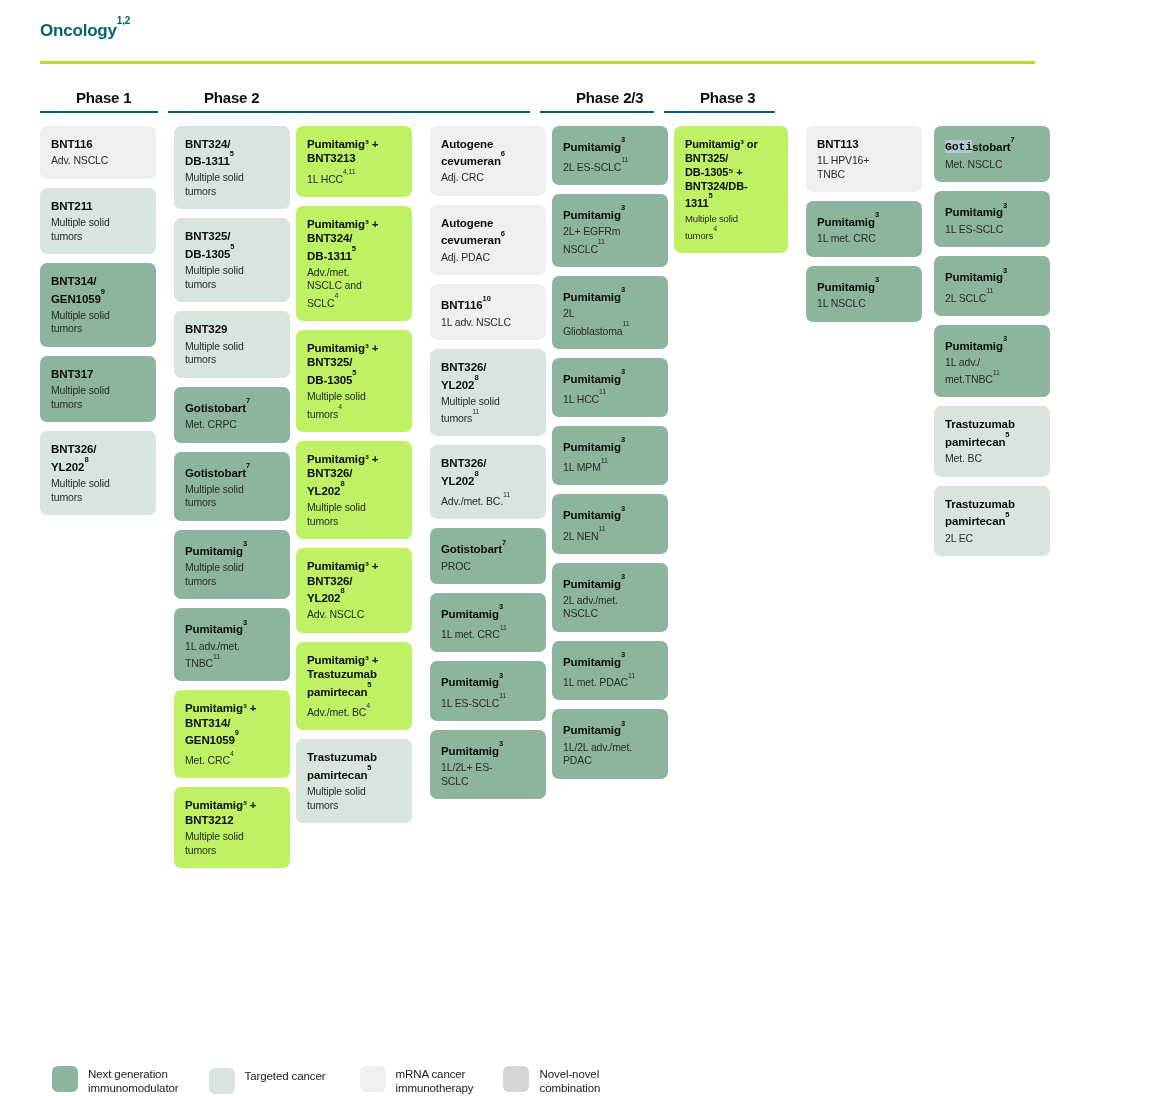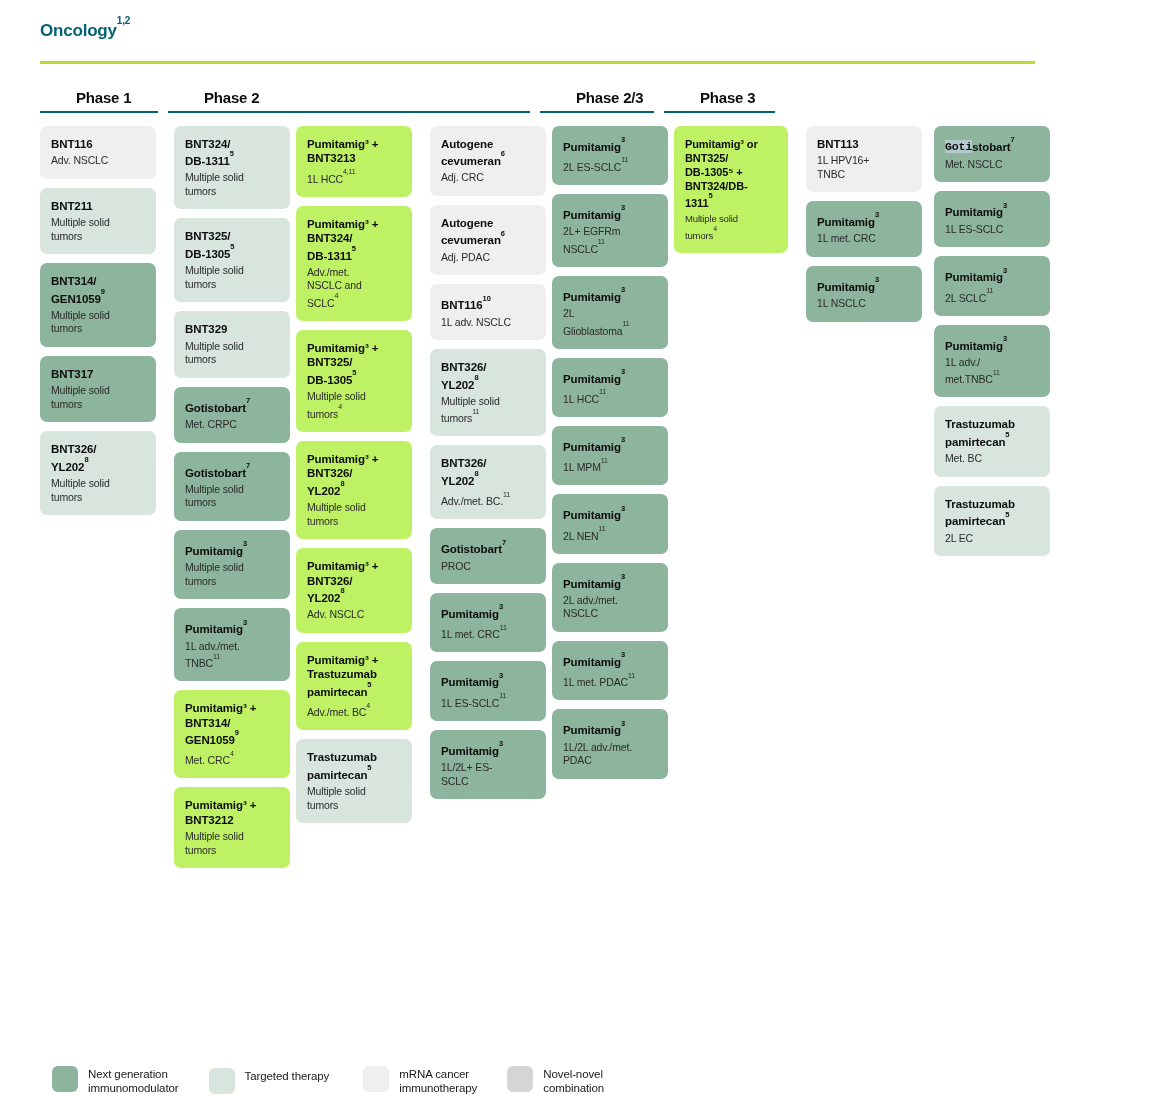--- a/index.html
+++ b/index.html
@@ -429,21 +429,21 @@
   </div>
 
   <div class="legend">
       <div class="legend-item li-1">
         <span class="legend-swatch" style="background: rgb(141, 180, 156);"></span>
         <span class="legend-text">Next generation
 immunomodulator</span>
       </div>
       <div class="legend-item li-2">
         <span class="legend-swatch" style="background: rgb(215, 229, 220);"></span>
-        <span class="legend-text">Targeted therapy</span>
+        <span class="legend-text">Targeted cancer</span>
       </div>
       <div class="legend-item li-3">
         <span class="legend-swatch" style="background: rgb(239, 239, 239);"></span>
         <span class="legend-text">mRNA cancer
 immunotherapy</span>
       </div>
       <div class="legend-item li-4">
         <span class="legend-swatch" style="background: rgb(213, 213, 213);"></span>
         <span class="legend-text">Novel-novel
 combination</span>

